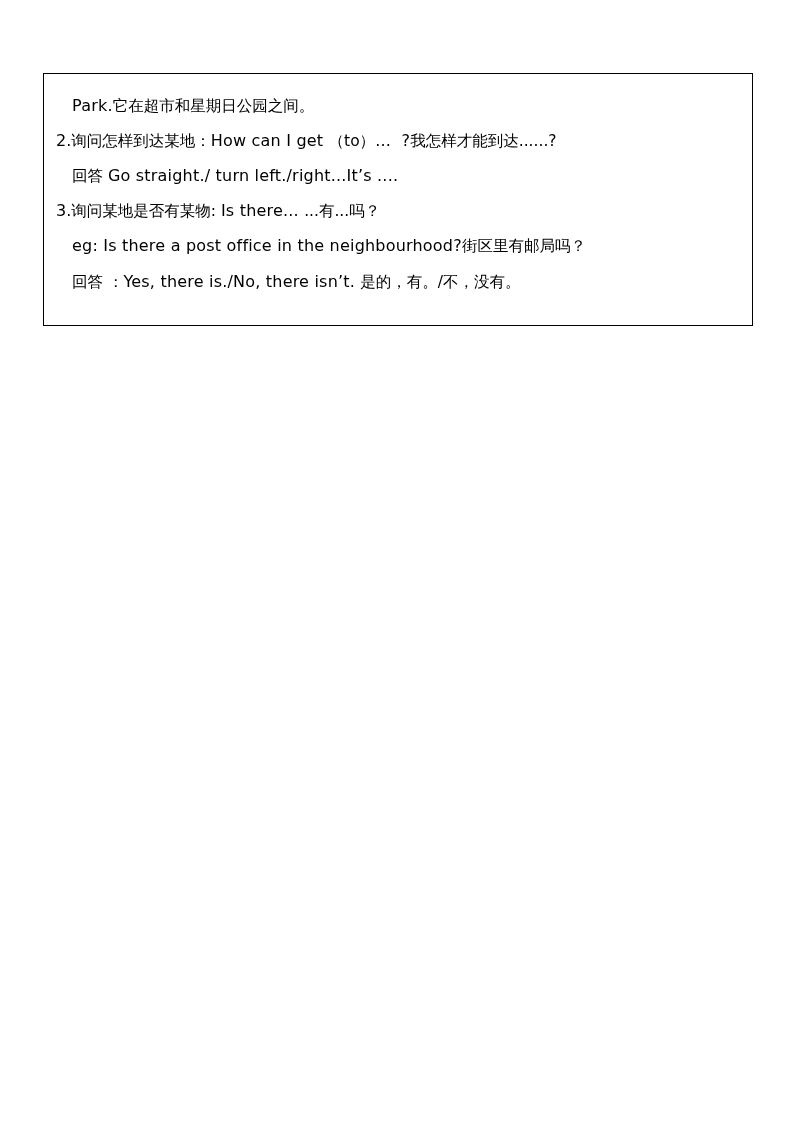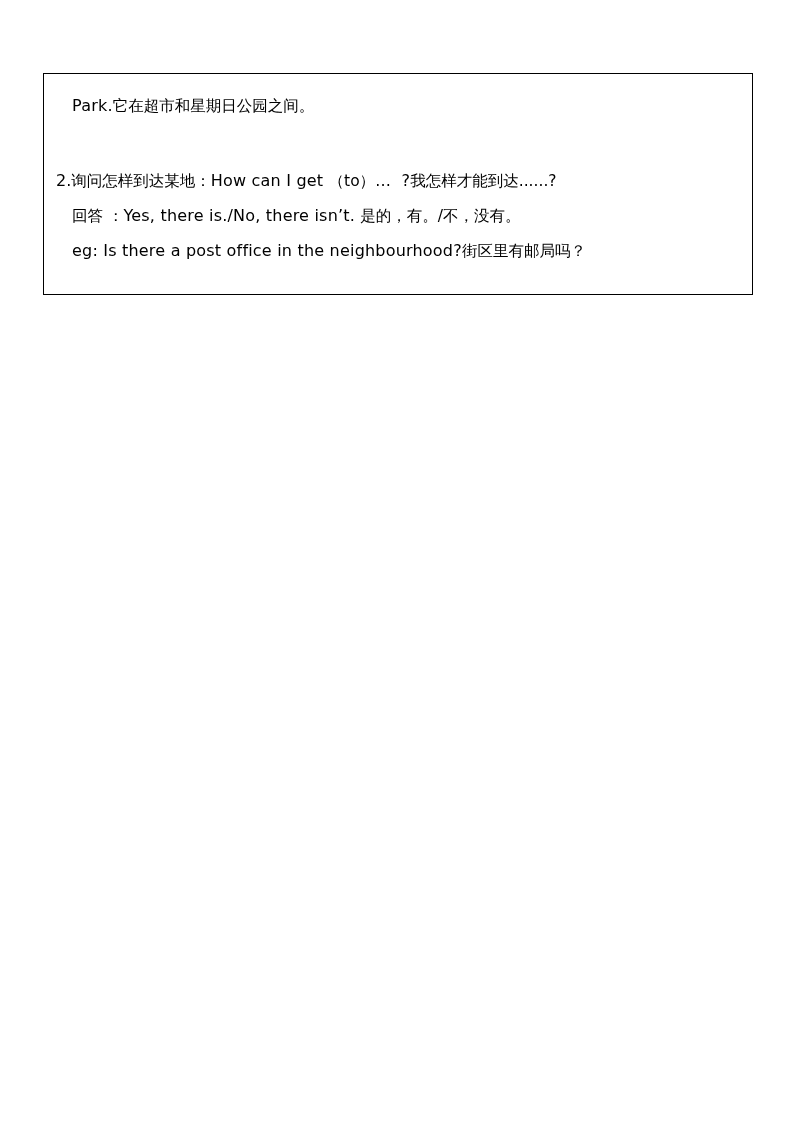--- a/index.html
+++ b/index.html
@@ -31,21 +31,21 @@
     padding: 14px 10px 26px 10px;
     background: #ffffff;
   }
   .line {
     font-size: 16.5px;
     line-height: 1.62;
     padding: 4px 0 4px 0;
     white-space: pre-wrap;
     word-break: break-word;
   }
-  .indent-0 { padding-left: 2px; margin-top: 40px; }
+  .indent-0 { padding-left: 2px; }
   .indent-1 { padding-left: 18px; }
 
   
   .en {
     font-family: "DejaVu Sans", sans-serif;
     font-size: 16px;
     letter-spacing: 0.2px;
   }
   .cn {
     font-family: "DejaVu Sans", sans-serif;
@@ -57,16 +57,18 @@
   }
 </style>
 </head>
 <body>
 
 <div class="page">
   <div class="content-box" id="box">
 
   <div class="line indent-1" id="line-1"><span class="en">Park.</span><span class="cn">它在超市和星期日公园之间。</span></div>
       <div class="line indent-0" id="line-2"><span class="num">2.</span><span class="cn">询问怎样到达某地：</span><span class="en">How can I get </span><span class="cn">（to）</span><span class="en">...  ?</span><span class="cn">我怎样才能到达......?</span></div>
+      <div class="line indent-1" id="line-4"><span class="cn">回答 </span><span class="en">Go straight./ turn left./right...It’s ....</span></div>
+      <div class="line indent-0" id="line-6"><span class="num">3.</span><span class="cn">询问某地是否有某物: </span><span class="en">Is there... </span><span class="cn">...有...吗？</span></div>
+      <div class="line indent-1" id="line-7"><span class="en">eg: Is there a post office in the neighbourhood?</span><span class="cn">街区里有邮局吗？</span></div>
       <div class="line indent-1" id="line-8"><span class="cn">回答 ：</span><span class="en">Yes, there is./No, there isn’t. </span><span class="cn">是的，有。/不，没有。</span></div>
-      <div class="line indent-1" id="line-7"><span class="en">eg: Is there a post office in the neighbourhood?</span><span class="cn">街区里有邮局吗？</span></div>
     </div>
 </div>
 
 </body></html>

